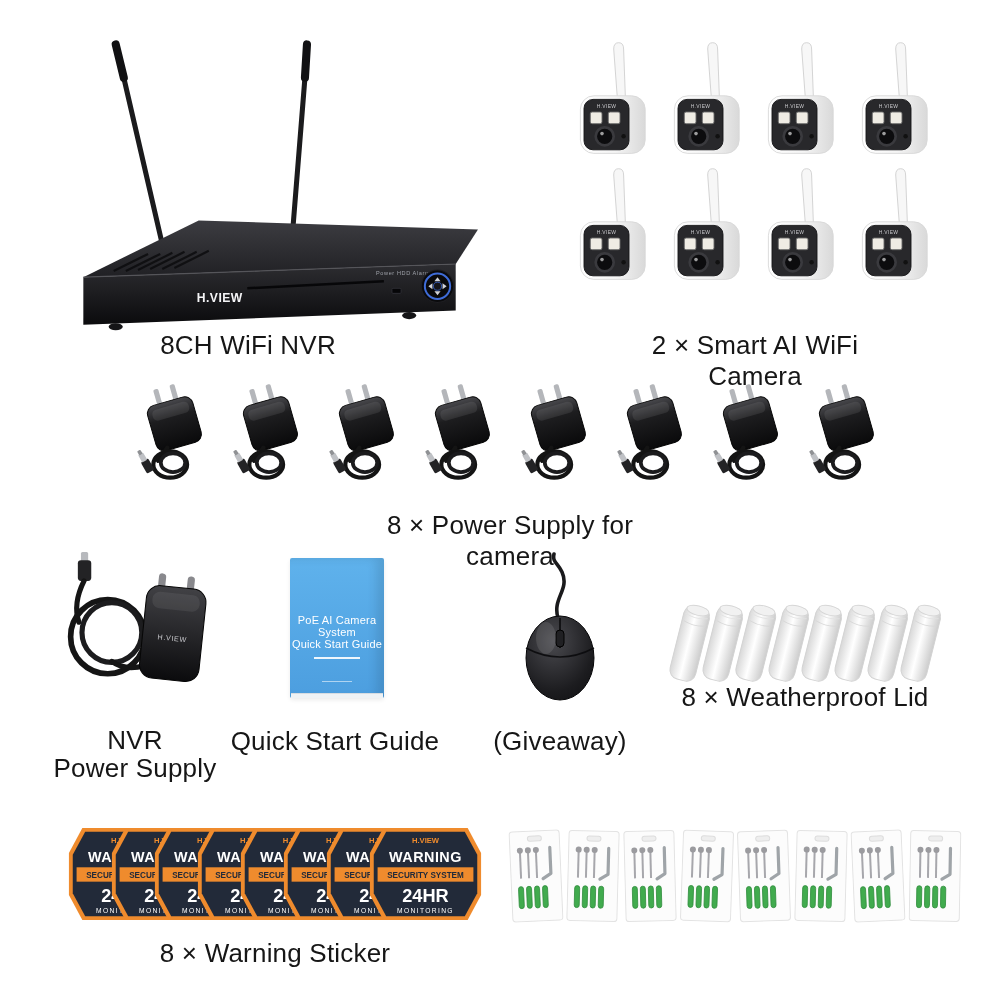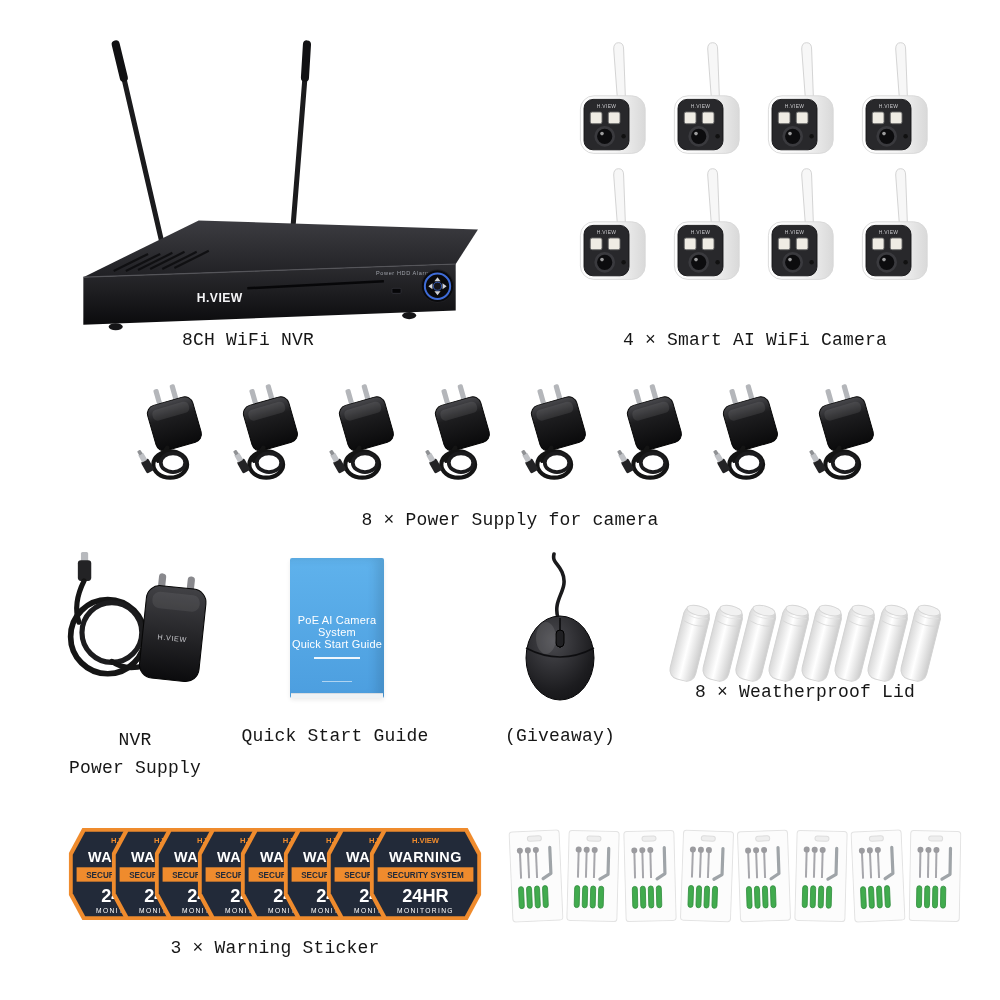--- a/index.html
+++ b/index.html
@@ -1,21 +1,21 @@
 <!DOCTYPE html>
 <html><head>
 <meta charset="utf-8">
 <style>
   * { box-sizing: border-box; }
   html,body { margin:0; padding:0; background:#ffffff; }
   .canvas { position:relative; width:1000px; height:1000px; background:#ffffff;
             font-family:"Liberation Sans", sans-serif; overflow:hidden;margin-left:10px; }
   .defs { position:absolute; width:0; height:0; }
   .art { position:absolute; }
-  .label { position:absolute; text-align:center; font-size:18px; color:#161616; letter-spacing:.2px;font-family:Liberation Mono, monospace; }
+  .label { position:absolute; text-align:center; font-size:26px; color:#161616; letter-spacing:.2px; }
   .label .line { line-height:28px; }
 
   
   .guide { position:absolute; left:280px; top:558px; width:94px; height:140px;
            background:linear-gradient(180deg,#5fb2ec,#4c9edf); border-radius:2px;
            box-shadow: inset -8px 0 10px rgba(0,0,0,.10), 0 2px 4px rgba(0,0,0,.08);
            text-align:center; color:#ffffff; }
   .guide-line { font-weight:normal; font-size:11px; letter-spacing:.2px; }
   .guide-line1 { margin-top:56px; }
   .guide-rule { width:46px; height:2px; background:rgba(255,255,255,.9); margin:7px auto 0; }
@@ -199,21 +199,21 @@
     </svg>
   <svg class="art" style="left:650px;top:166px;width:90px;height:144px">
       <use href="#sym-camera" width="100%" height="100%"></use>
     </svg>
   <svg class="art" style="left:744px;top:166px;width:90px;height:144px">
       <use href="#sym-camera" width="100%" height="100%"></use>
     </svg>
   <svg class="art" style="left:838px;top:166px;width:90px;height:144px">
       <use href="#sym-camera" width="100%" height="100%"></use>
     </svg>
-  <div class="label" style="left:595px;top:330px;width:300px">4 × Smart AI WiFi Camera</div>
+  <div class="label" style="left:595px;top:330px;width:300px">2 × Smart AI WiFi Camera</div>
 
   <svg class="art" style="left:116px;top:380px;width:94px;height:108px">
       <use href="#sym-adapter" width="100%" height="100%"></use>
     </svg>
   <svg class="art" style="left:212px;top:380px;width:94px;height:108px">
       <use href="#sym-adapter" width="100%" height="100%"></use>
     </svg>
   <svg class="art" style="left:308px;top:380px;width:94px;height:108px">
       <use href="#sym-adapter" width="100%" height="100%"></use>
     </svg>
@@ -316,21 +316,21 @@
     </svg>
   <svg class="art" style="left:272px;top:826px;width:115px;height:96px">
       <use href="#sym-sticker" width="100%" height="100%"></use>
     </svg>
   <svg class="art" style="left:315px;top:826px;width:115px;height:96px">
       <use href="#sym-sticker" width="100%" height="100%"></use>
     </svg>
   <svg class="art" style="left:358px;top:826px;width:115px;height:96px">
       <use href="#sym-sticker" width="100%" height="100%"></use>
     </svg>
-  <div class="label" style="left:115px;top:938px;width:300px">3 × Warning Sticker</div>
+  <div class="label" style="left:115px;top:938px;width:300px">8 × Warning Sticker</div>
 
   <svg class="art" style="left:500px;top:830px;width:52px;height:92px;transform:rotate(-2.5deg)">
       <use href="#sym-screws" width="100%" height="100%"></use>
     </svg>
   <svg class="art" style="left:557px;top:830px;width:52px;height:92px;transform:rotate(1.5deg)">
       <use href="#sym-screws" width="100%" height="100%"></use>
     </svg>
   <svg class="art" style="left:614px;top:830px;width:52px;height:92px;transform:rotate(-1.5deg)">
       <use href="#sym-screws" width="100%" height="100%"></use>
     </svg>

